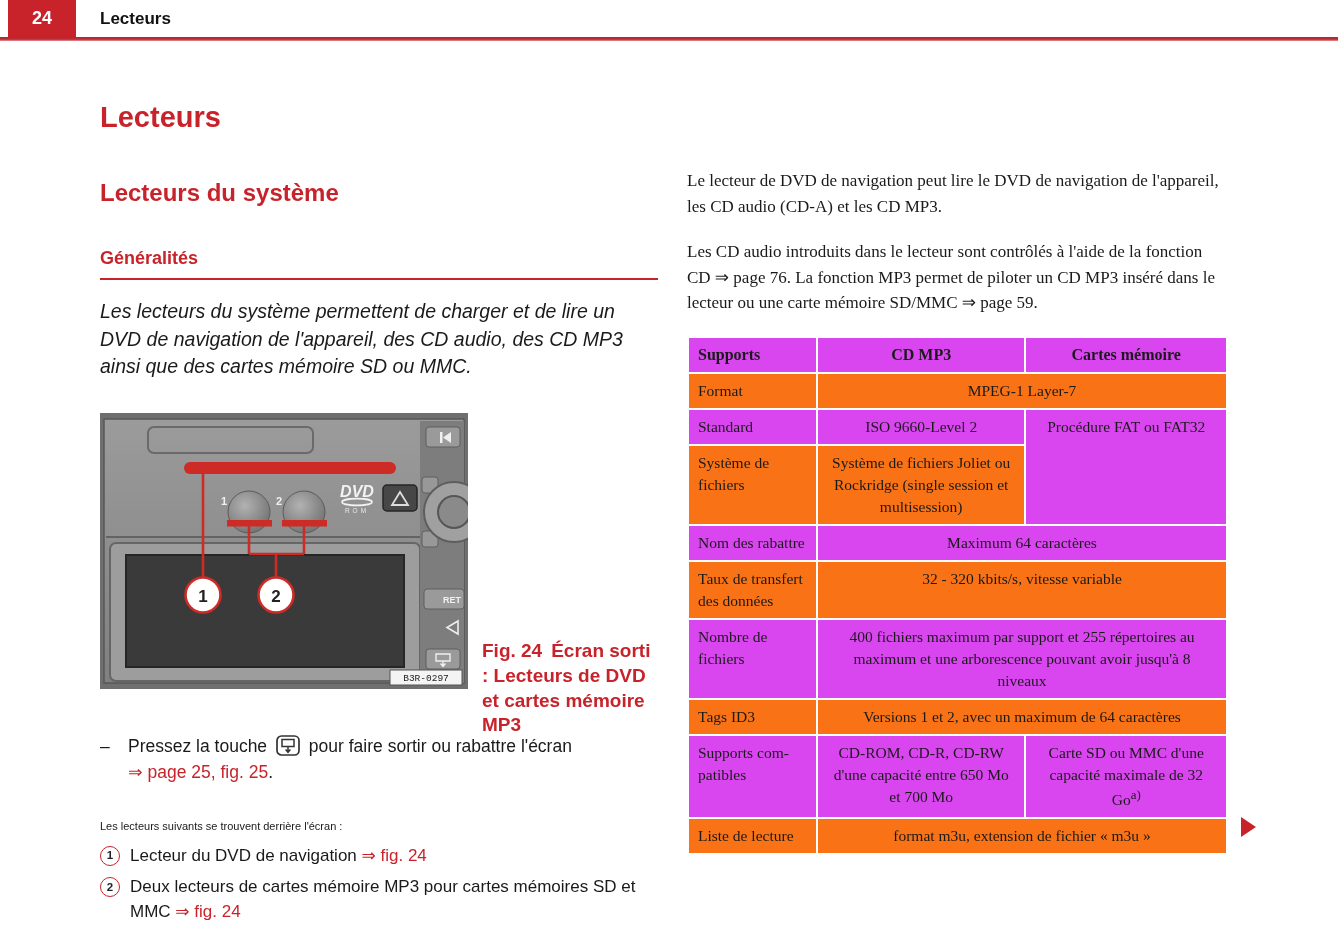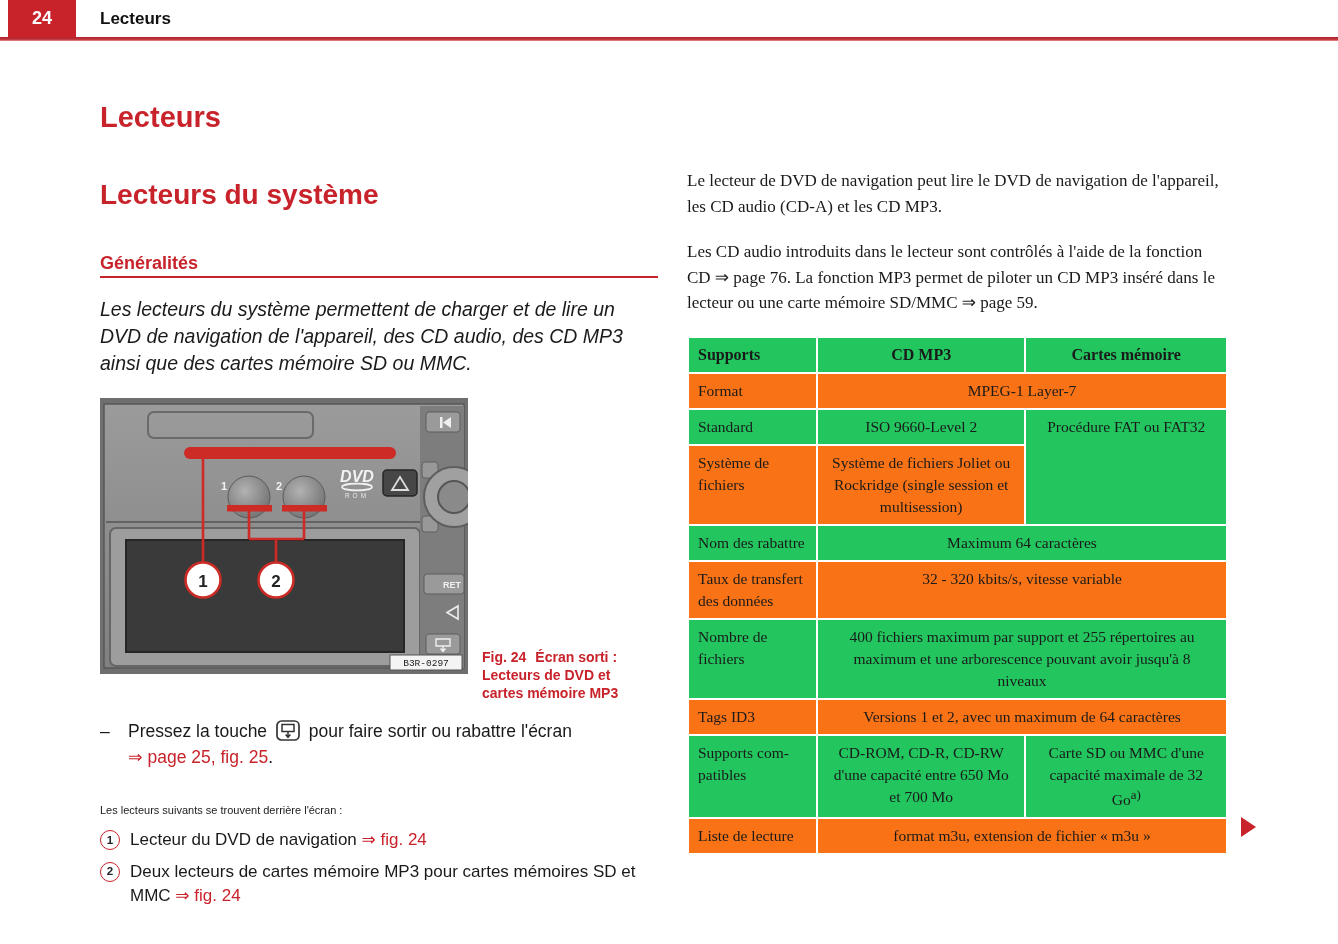--- a/index.html
+++ b/index.html
@@ -9,49 +9,49 @@
   .pagenum{position:absolute;left:8px;top:0;width:68px;height:37px;background:var(--accent);
            color:#fff;font-size:18px;font-weight:bold;display:flex;align-items:center;justify-content:center;}
   .runhead{position:absolute;left:100px;top:0;height:37px;display:flex;align-items:center;
            font-size:17px;font-weight:bold;color:#111;}
   .headrule{position:absolute;left:0;top:37px;width:1338px;height:4px;
             background:linear-gradient(180deg,#b3232b 0%,#c0343c 60%,#e9959b 100%);}
   
   .col-left{position:absolute;left:100px;top:102px;width:558px;}
   .col-right{position:absolute;left:687px;top:168px;width:541px;font-family:Liberation Serif, serif;}
   h1.t1{margin:0 0 46px 0;font-size:29px;line-height:1.1;color:var(--accent);font-weight:bold;}
-  h2.t2{margin:0 0 42px 0;font-size:28px;line-height:1.1;color:var(--accent);font-weight:bold;}
-  h3.t3{margin:0 0 18px 0;padding-bottom:2px;font-size:18px;color:var(--accent);
+  h2.t2{margin:0 0 42px 0;font-size:24px;line-height:1.1;color:var(--accent);font-weight:bold;}
+  h3.t3{margin:0 0 18px 0;padding-bottom:9px;font-size:18px;color:var(--accent);
         font-weight:bold;border-bottom:2px solid var(--accent);}
-  .lead{font-style:italic;font-size:19.5px;line-height:1.4;margin:0 0 20px 0;}
+  .lead{font-style:italic;font-size:19.5px;line-height:1.4;margin:0 0 33px 0;}
   p.body{font-size:17px;line-height:1.5;margin:0 0 20px 0;}
   .xref{color:var(--accent);}
   
   .figwrap{position:relative;width:558px;height:282px;margin-bottom:38px;}
   .device{position:absolute;left:0;top:0;width:368px;height:276px;}
-  .fig-caption{position:absolute;left:382px;top:250px;width:172px;
-               color:var(--accent);font-size:14px;font-weight:bold;line-height:1.3;}
+  .fig-caption{position:absolute;left:382px;top:226px;width:172px;
+               color:var(--accent);font-size:19px;font-weight:bold;line-height:1.3;}
   .fig-caption .figlab{margin-right:9px;}
   
   .bullet{display:flex;font-size:17.5px;line-height:1.5;margin:0 0 34px 0;}
   .bullet .dash{width:28px;flex:none;}
   .keyicon{display:inline-block;vertical-align:-4px;margin:0 4px;}
   
   .listintro{font-size:11px;margin:0 0 12px 0;}
   .nitem{display:flex;align-items:flex-start;font-size:17px;line-height:1.45;margin-bottom:7px;}
   .circnum{flex:none;width:18px;height:18px;margin:2px 10px 0 0;border:1.7px solid var(--accent);
            border-radius:50%;font-size:11.5px;font-weight:bold;color:#222;
            display:flex;align-items:center;justify-content:center;}
   
   table.spec{border-collapse:collapse;width:541px;font-size:15.5px;line-height:1.42;margin-top:6px;}
   table.spec td,table.spec th{border:2px solid #fff;padding:6px 9px;vertical-align:top;}
   table.spec th{font-size:16px;}
   .c-label{width:119px;text-align:left;}
   .c-val{text-align:center;}
-  .dark{background:#22c55e;}
+  .dark{background:#d946ef;}
   .light{background:#f97316;}
   th.c-label{text-align:left;}
   
   .cont-arrow{position:absolute;left:1241px;top:817px;width:0;height:0;
               border-left:15px solid var(--accent);border-top:10px solid transparent;
               border-bottom:10px solid transparent;}
 </style>
 </head>
 <body>
 

